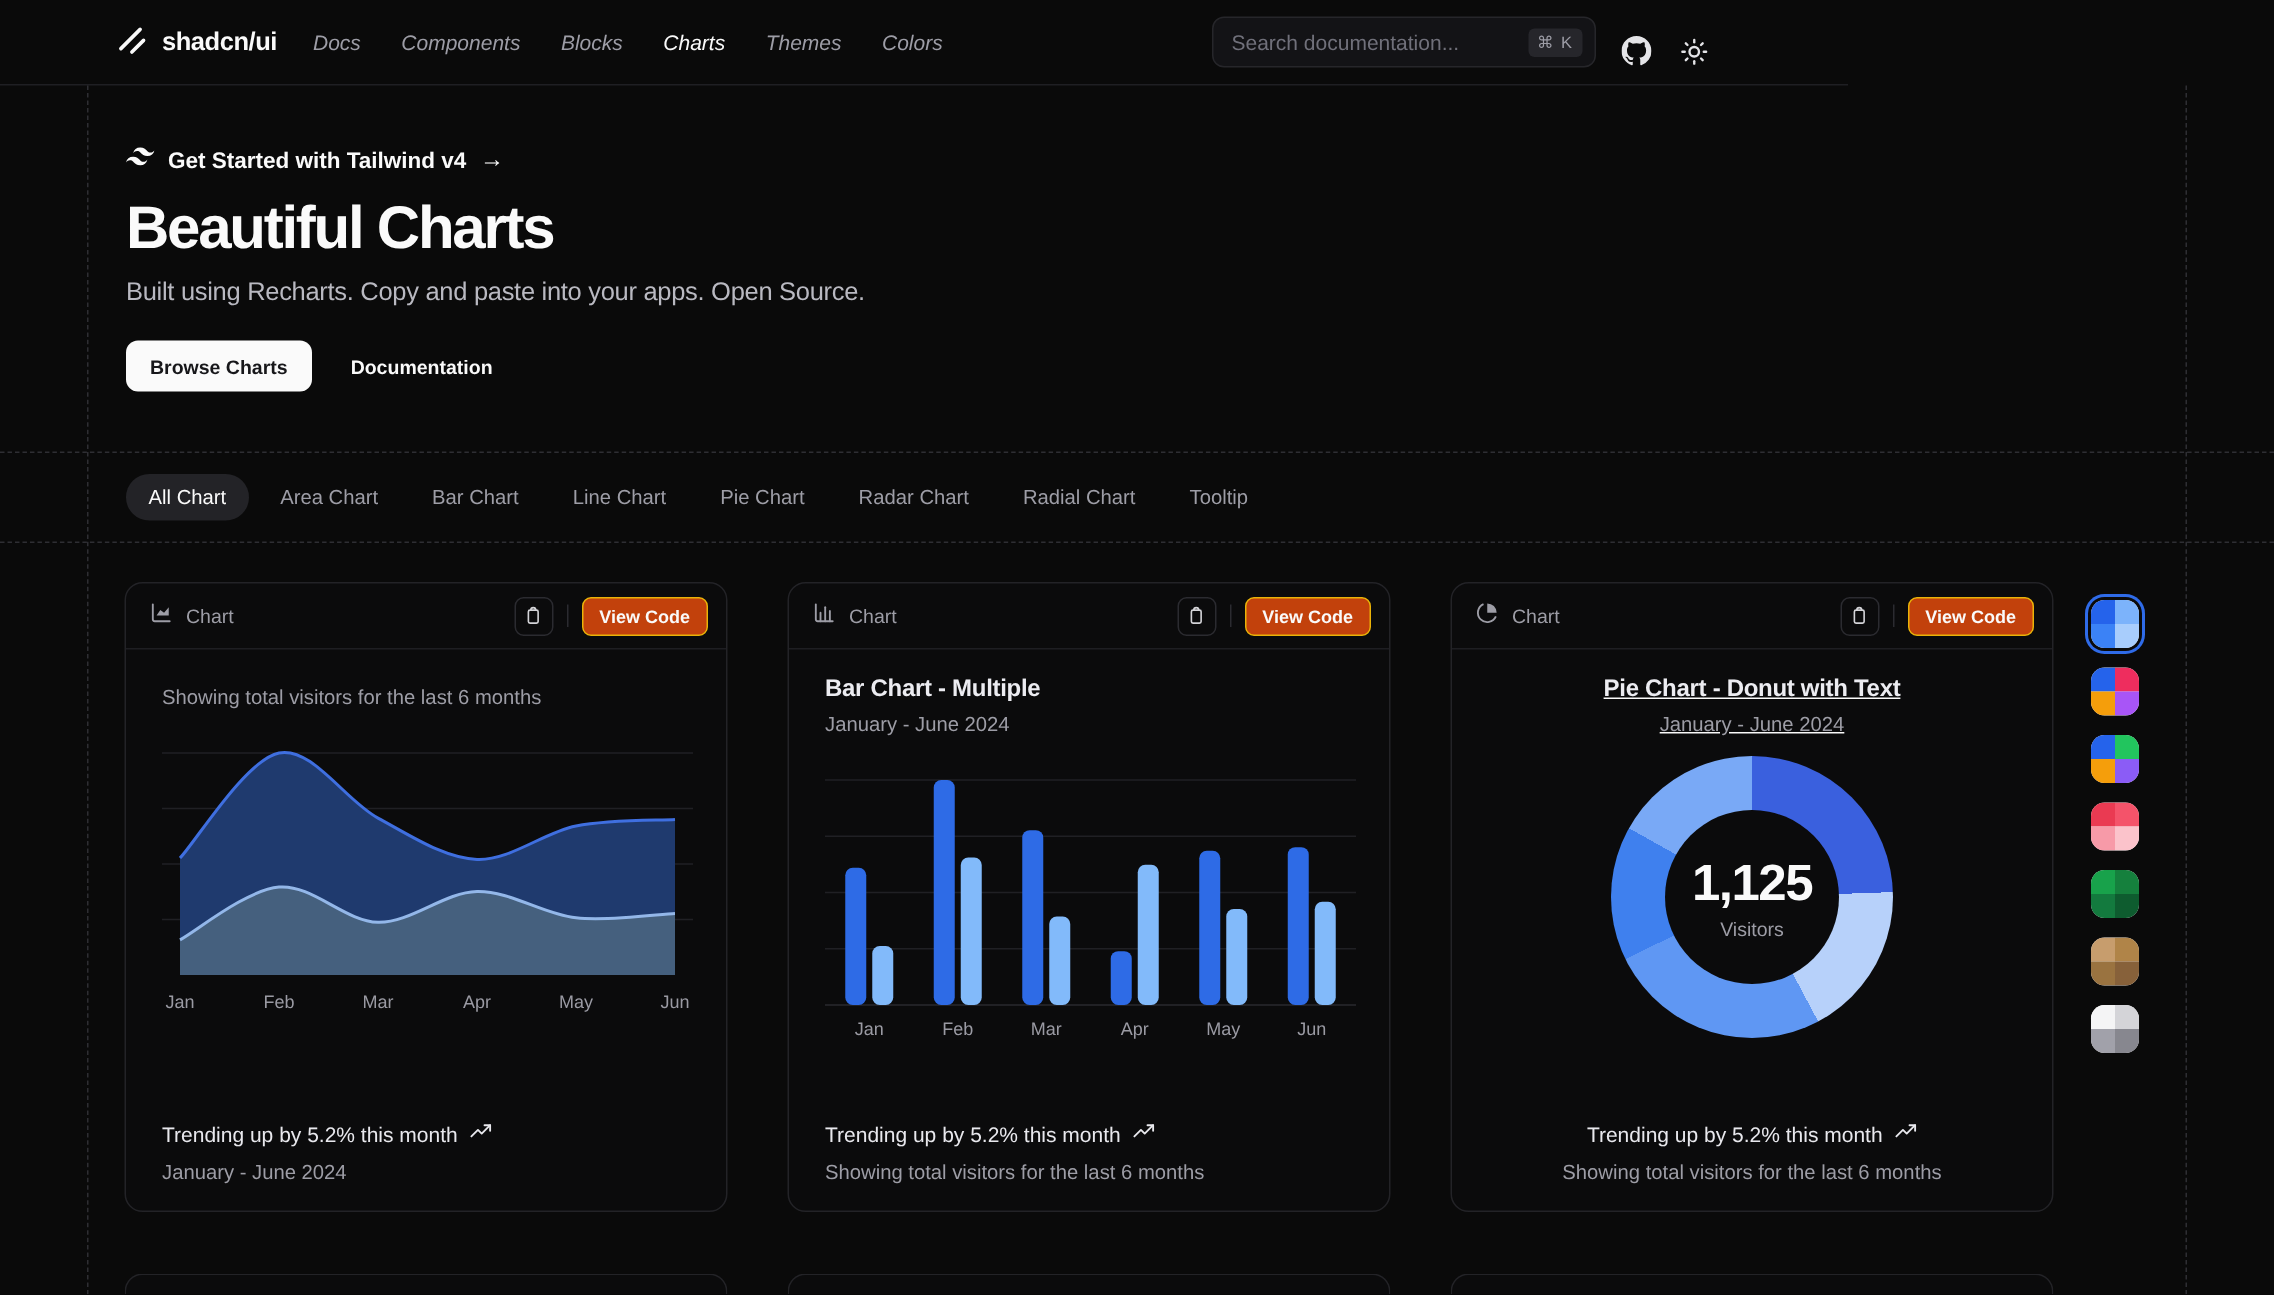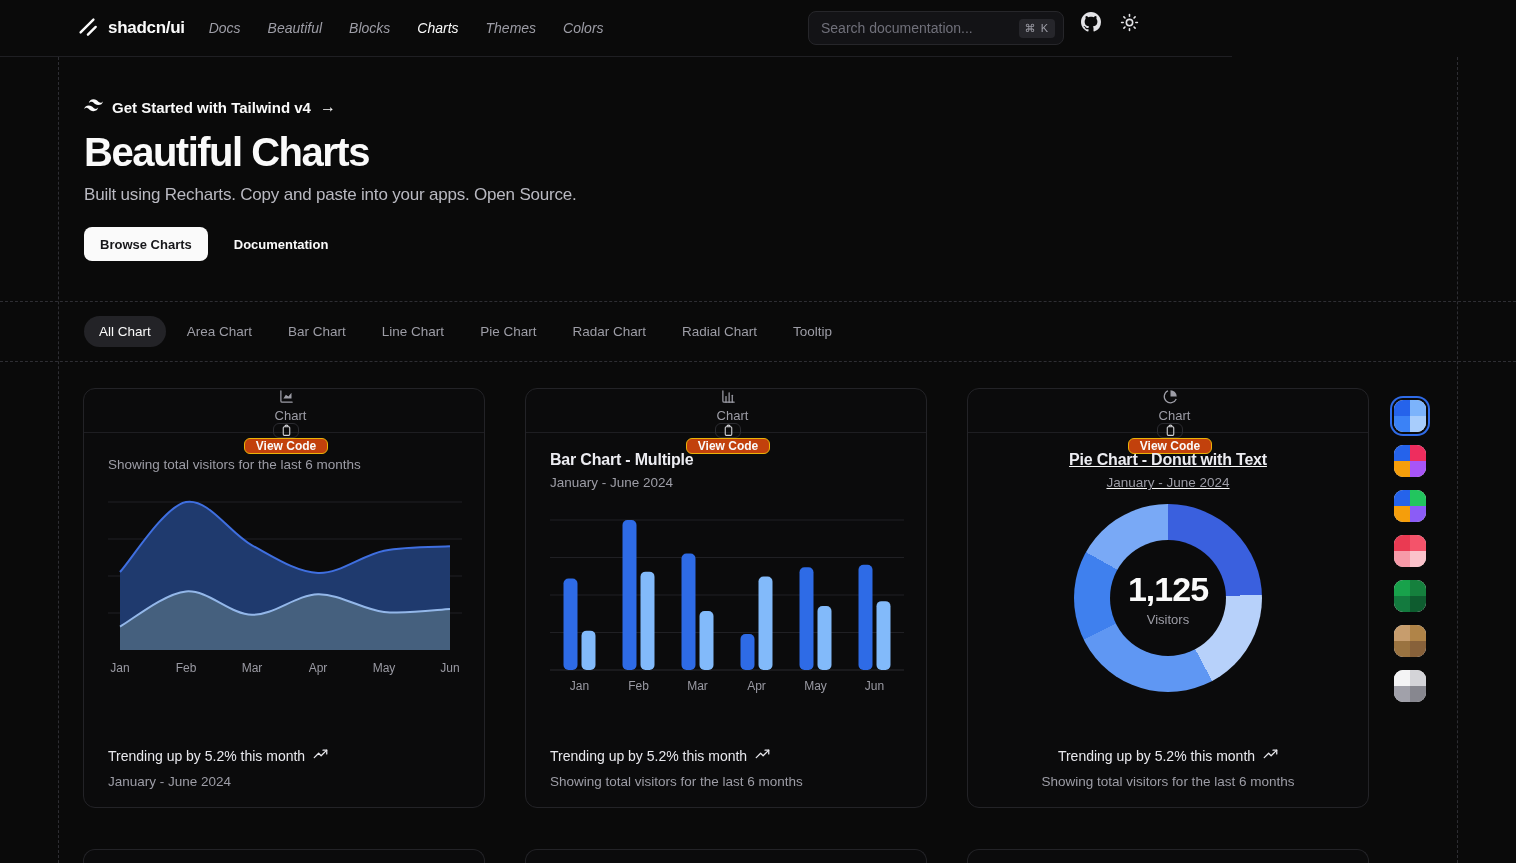--- a/index.html
+++ b/index.html
@@ -9,21 +9,21 @@
 
   
   .nav { position:absolute; top:0; left:0; width:1232px; height:57px;
          border-bottom:1px solid #1f1f23; display:flex; align-items:center;
          padding:0 92px 0 76px; }
   .brand { display:flex; align-items:center; gap:10px; cursor:pointer; }
   .brand-name { font-size:17px; font-weight:700; letter-spacing:-0.3px; }
   .nav-links { display:flex; align-items:center; gap:27px; margin-left:24px; }
   .nav-link { font-size:14px; color:#9d9da6; cursor:pointer;font-style:italic; }
   .nav-link.active { color:#fafafa; }
-  .nav-right { margin-left:auto; display:flex; align-items:flex-start; gap:16px; }
+  .nav-right { margin-left:auto; display:flex; align-items:flex-end; gap:16px; }
   .searchbox { width:256px; height:34px; background:#131316; border:1px solid #26262a;
                border-radius:8px; display:flex; align-items:center; padding:0 8px 0 12px; cursor:text; }
   .search-ph { font-size:14px; color:#70707a; flex:1; }
   .kbd { background:#26262b; border-radius:4px; font-size:11px; color:#9d9da6;
          padding:3px 6px; letter-spacing:1px; white-space:nowrap; }
   .icon-btn { width:22px; height:22px; display:flex; align-items:center; justify-content:center;
               cursor:pointer; color:#e4e4e7; }
 
   
   .v-dash { position:absolute; top:57px; bottom:0; width:0; border-left:1px dashed #2e2e33; }
@@ -47,21 +47,21 @@
           border-top:1px dashed #2e2e33; border-bottom:1px dashed #2e2e33;
           display:flex; align-items:center; padding-left:84px; gap:6px; }
   .tab { height:31px; padding:0 15px; display:flex; align-items:center; border-radius:16px;
          font-size:13.5px; color:#9d9da6; cursor:pointer; white-space:nowrap; }
   .tab.active { background:#232327; color:#fafafa; }
 
   
   .card { position:absolute; top:388px; width:402px; height:420px; background:#0b0b0c;
           border:1px solid #232327; border-radius:12px; overflow:hidden; }
   .card-head { height:44px; border-bottom:1px solid #1e1e22; display:flex; align-items:center;
-               padding:0 12px 0 16px;flex-direction:column; }
+               padding:0 12px 0 16px; }
   .card-head-label { margin-left:9px; font-size:13px; color:#9d9da6; flex:1; }
   .chip-btn { width:26px; height:26px; border:1px solid #2b2b30; border-radius:6px; background:transparent;
               display:flex; align-items:center; justify-content:center; color:#d4d4d8; cursor:pointer; }
   .head-sep { width:1px; height:15px; background:#2b2b30; margin:0 9px; }
   .viewcode-btn { height:26px; padding:0 11px; border:1px solid #eab308; border-radius:6px;
                   background:#c2410c; color:#fafafa; font-size:12px; font-weight:600; cursor:pointer;
                   font-family:inherit; }
   .card-body { padding:18px 24px 0; }
   .card-title { font-size:16px; font-weight:600; letter-spacing:-0.2px; color:#ececf1; }
   .card-desc { margin-top:6px; font-size:13.5px; color:#9d9da6; }
@@ -103,21 +103,21 @@
       <span>
         <svg width="22" height="22" viewBox="0 0 24 24" fill="none" stroke="#fafafa" stroke-width="2.6" stroke-linecap="round">
           <line x1="19" y1="5" x2="5" y2="19"></line>
           <line x1="21.5" y1="13" x2="13" y2="21.5"></line>
         </svg>
       </span>
       <span class="brand-name">shadcn/ui</span>
     </div>
     <div class="nav-links">
       <span class="nav-link">Docs</span>
-      <span class="nav-link">Beautiful</span>
+      <span class="nav-link">Components</span>
       <span class="nav-link">Blocks</span>
       <span class="nav-link active">Charts</span>
       <span class="nav-link">Themes</span>
       <span class="nav-link">Colors</span>
     </div>
     <div class="nav-right">
       <div class="searchbox">
         <span class="search-ph">Search documentation...</span>
         <span class="kbd">⌘ K</span>
       </div>

